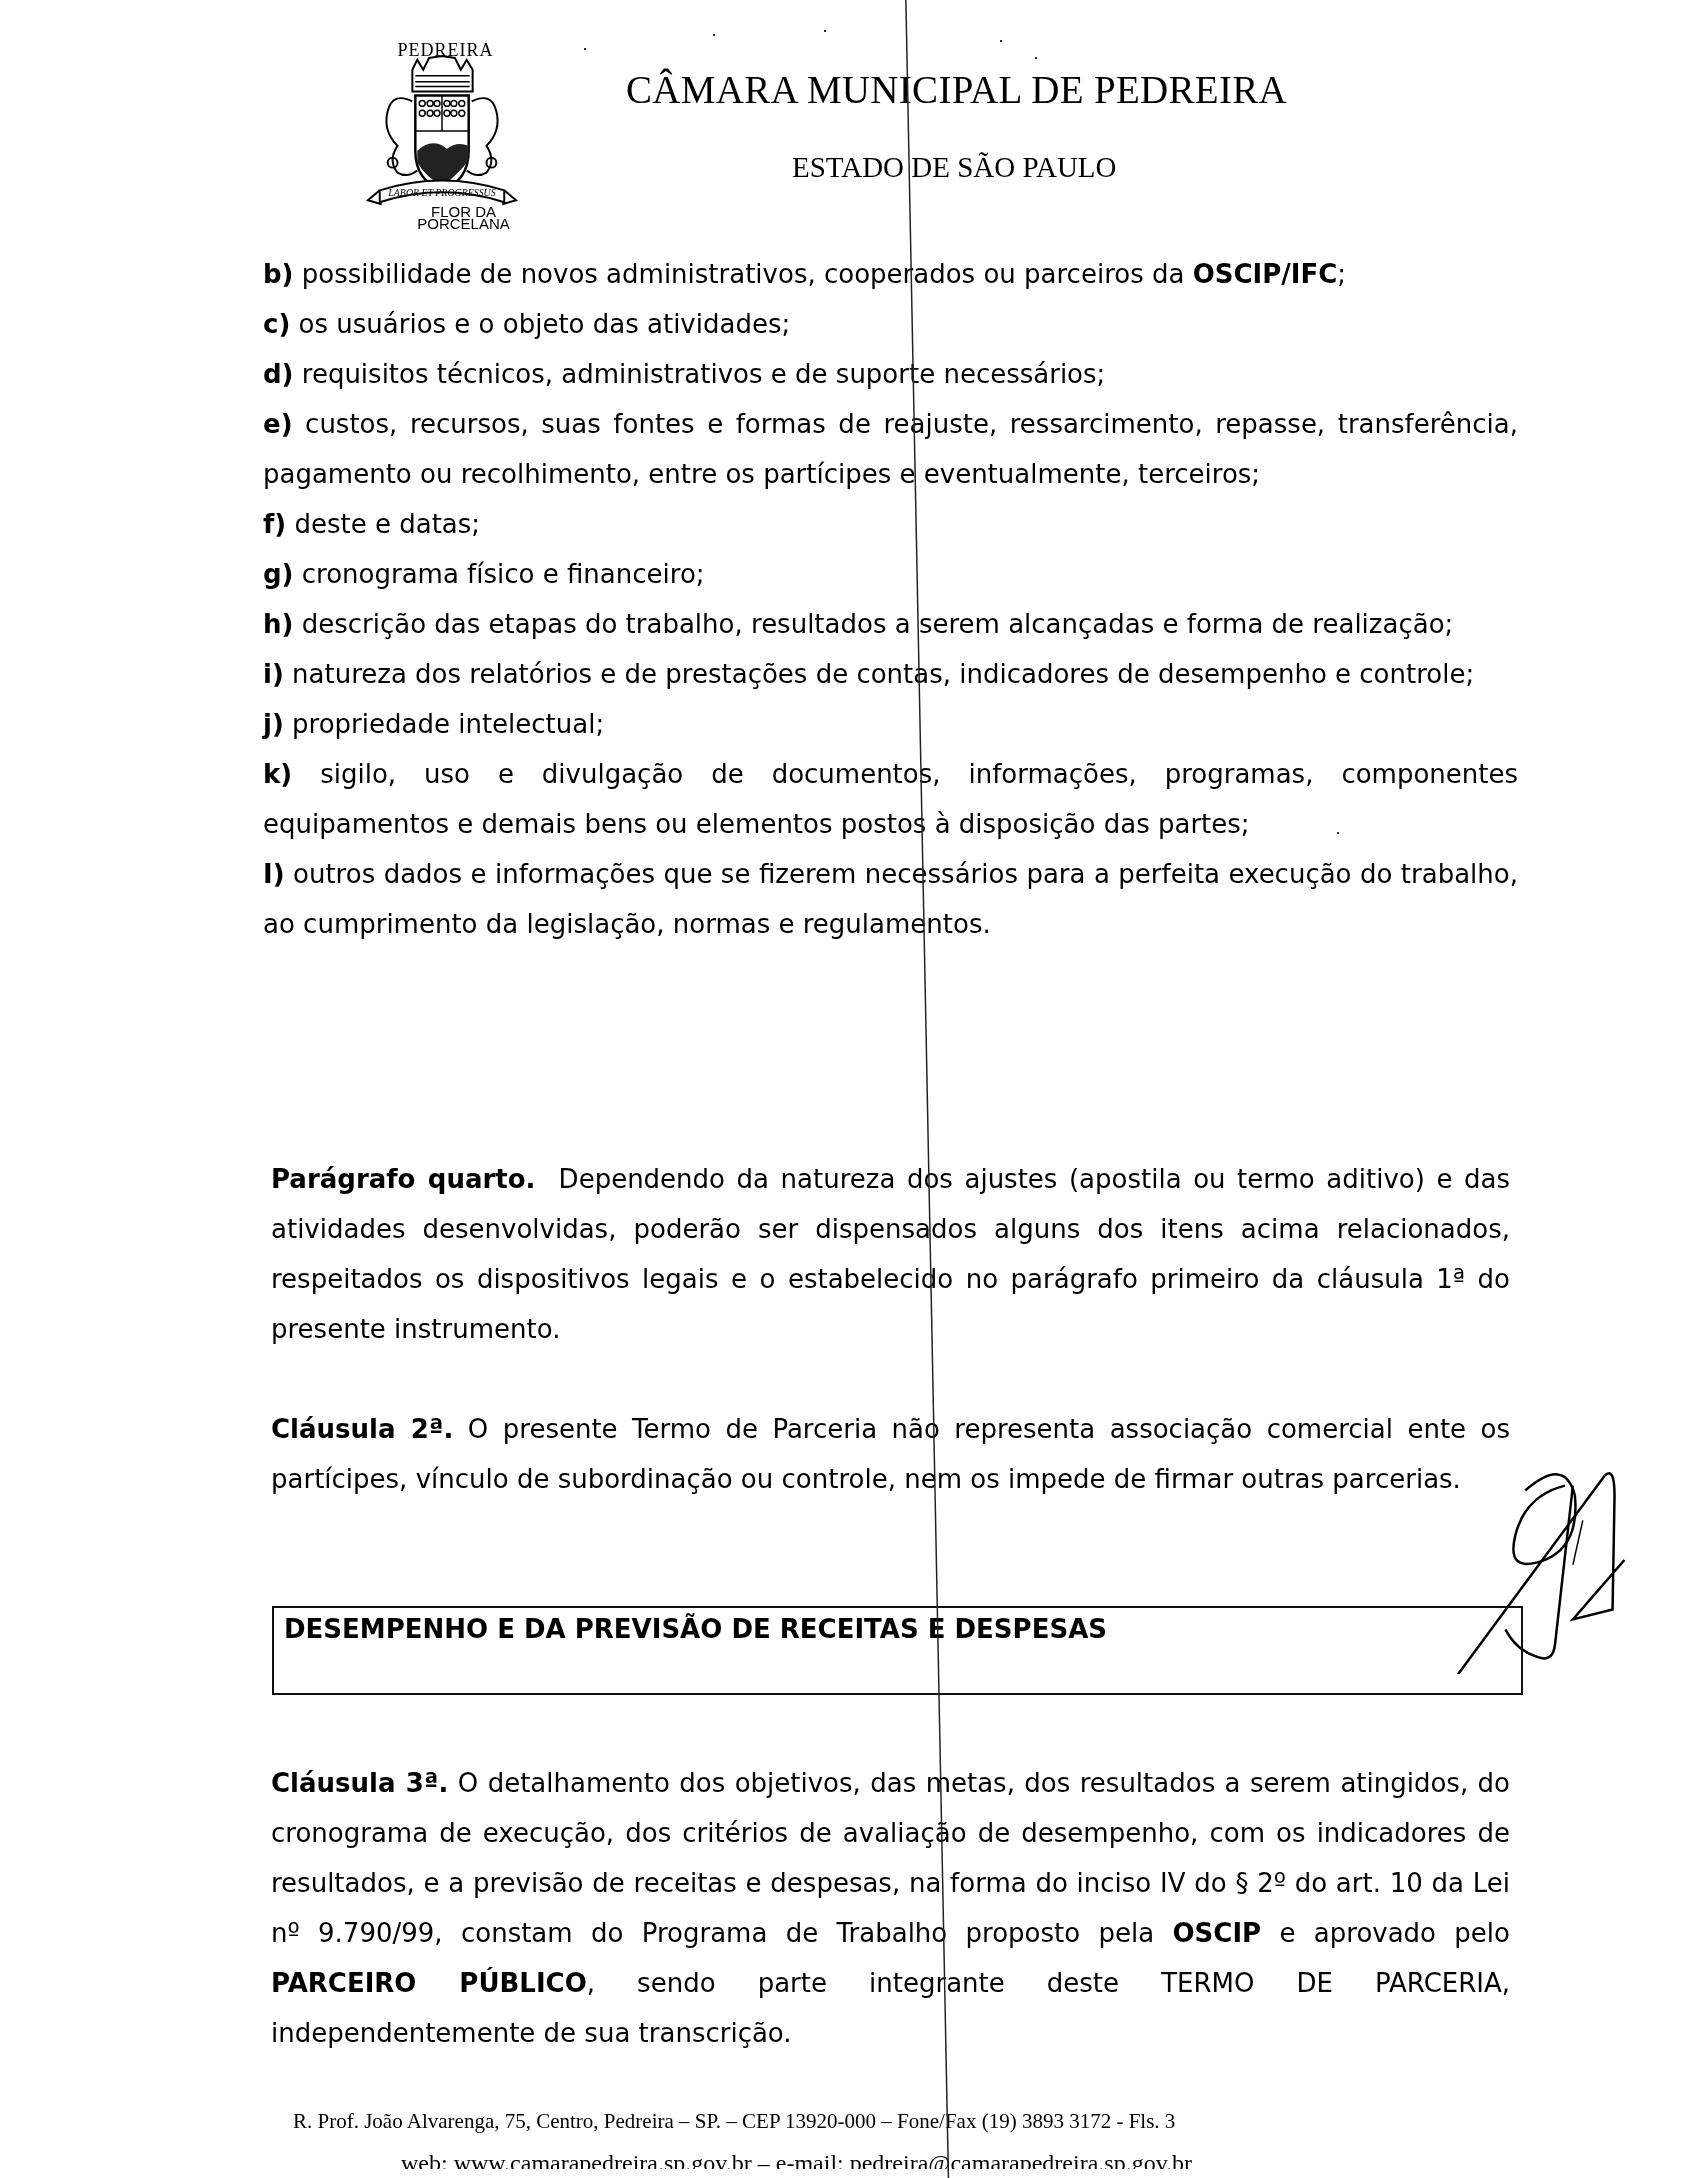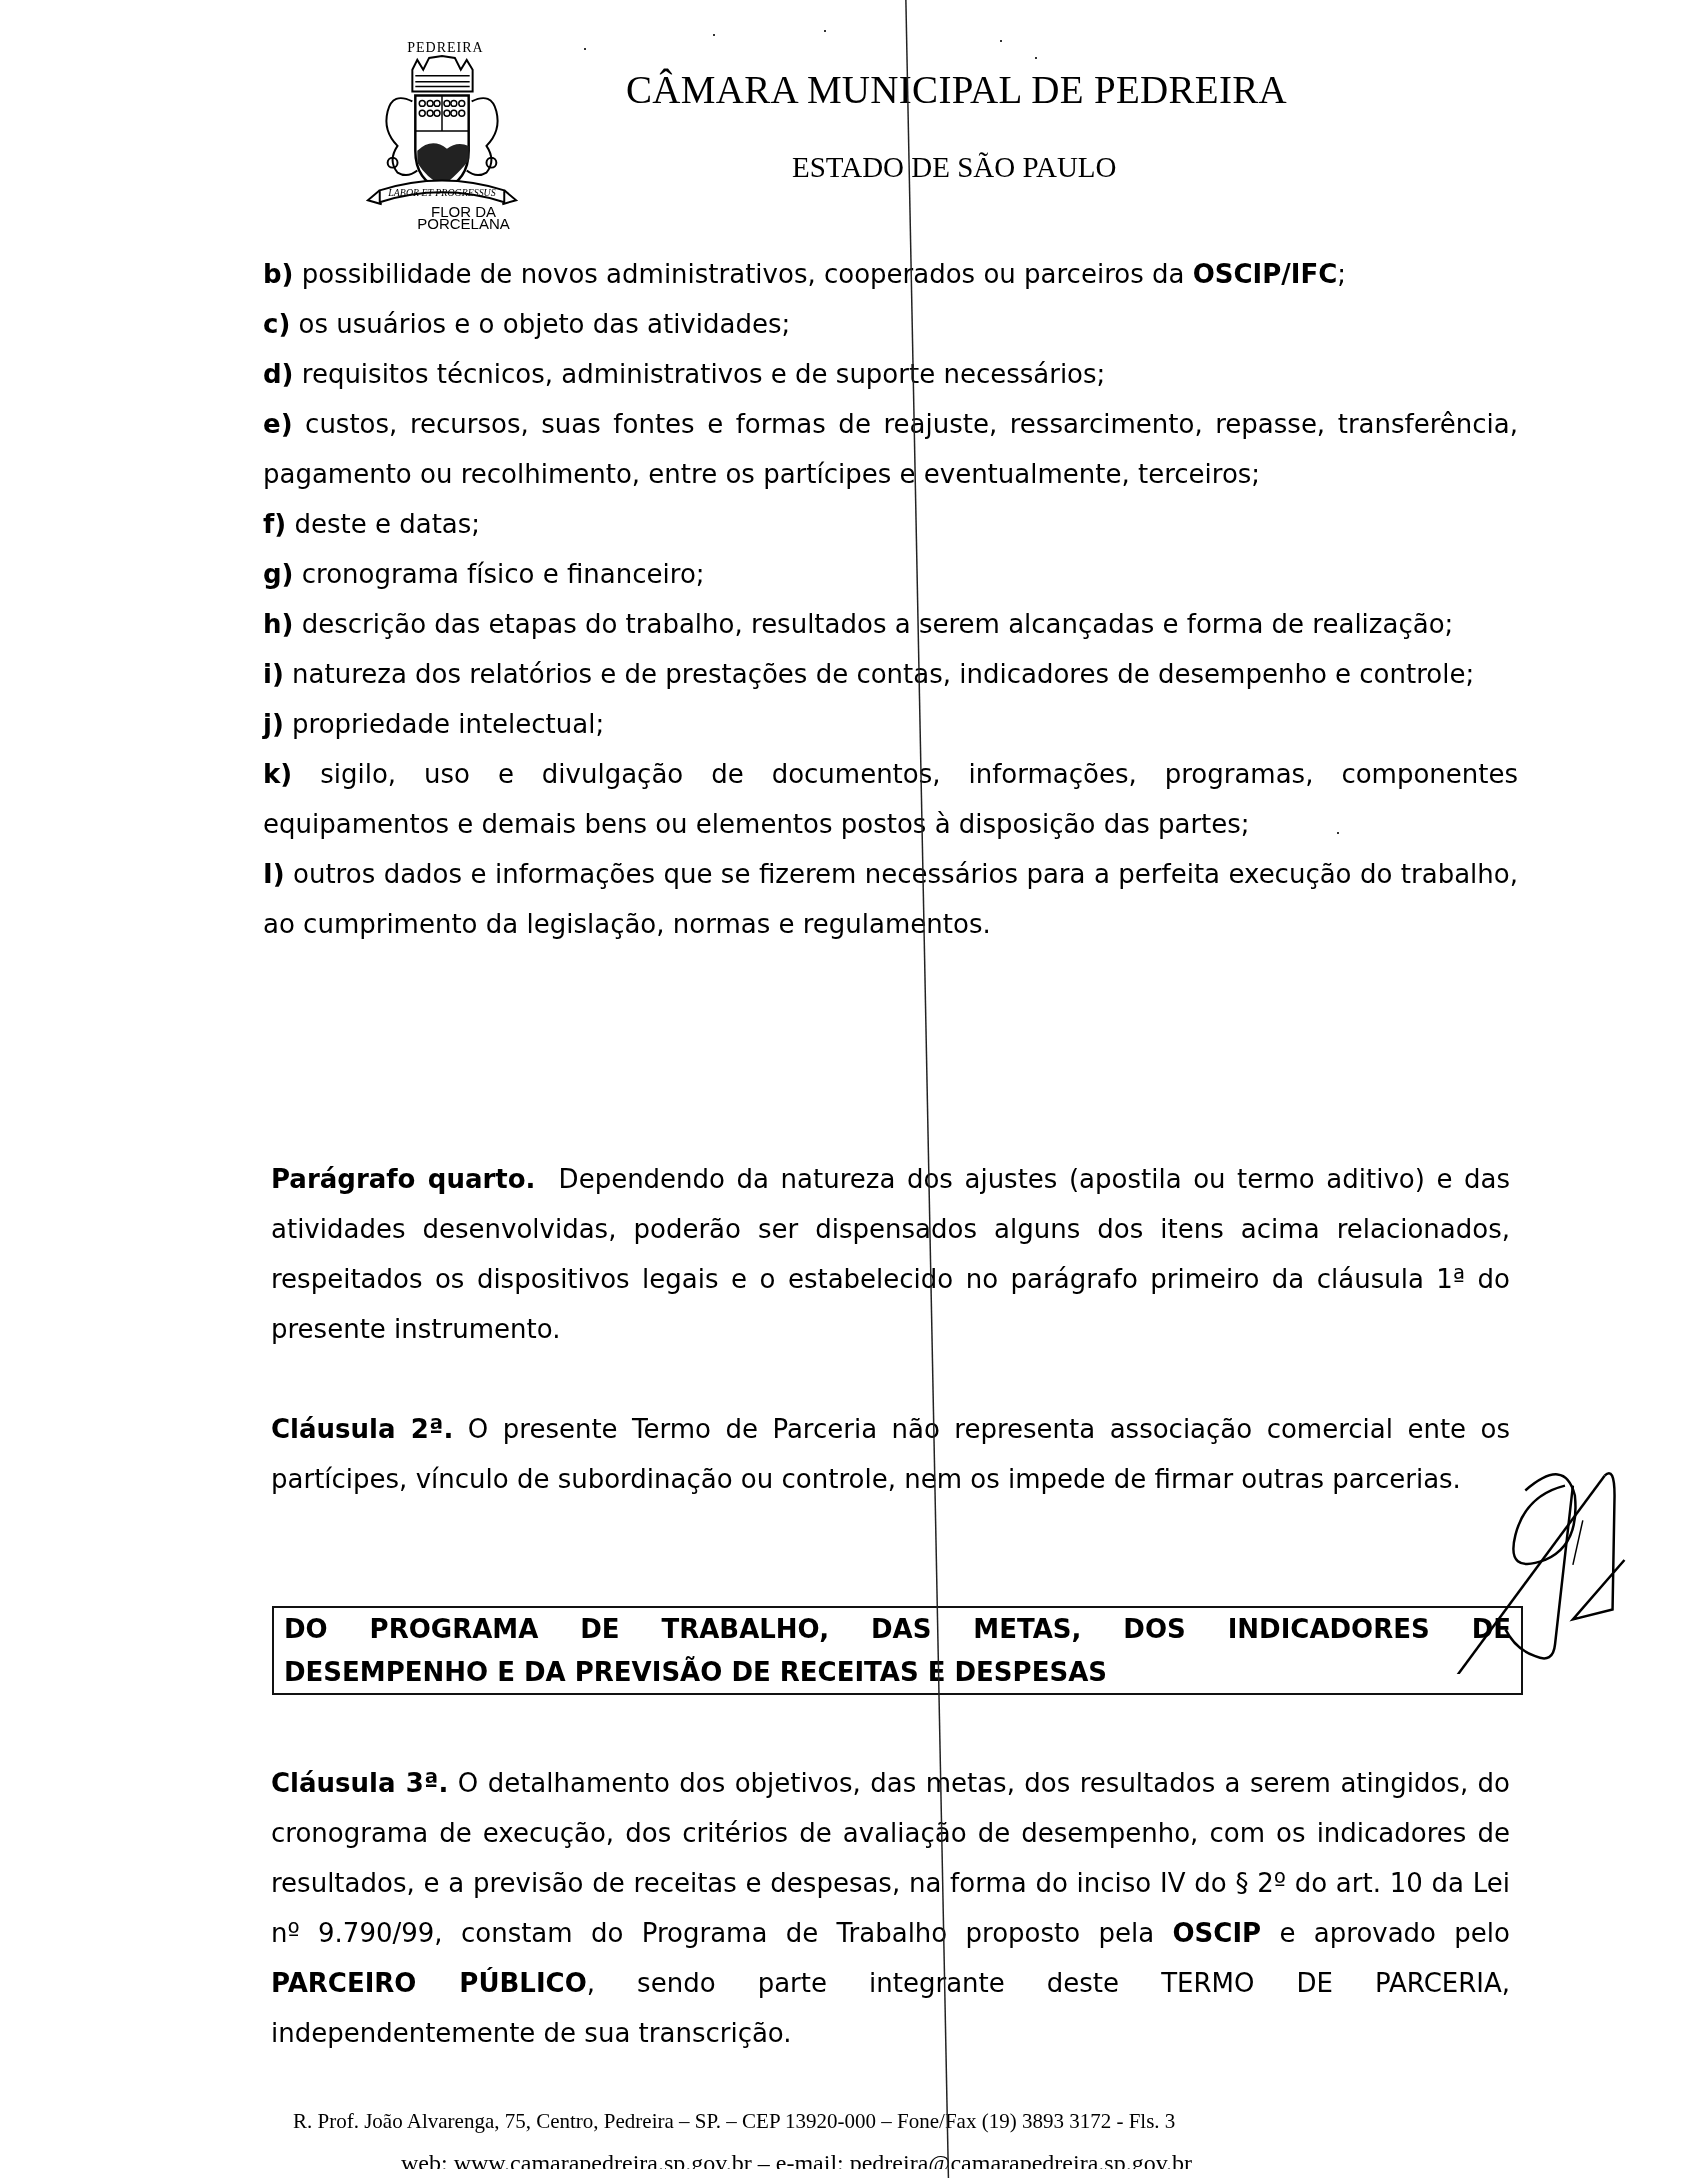--- a/index.html
+++ b/index.html
@@ -2,21 +2,21 @@
 <html><head>
 <meta charset="utf-8">
 <style>
   html, body { margin: 0; padding: 0; background: #ffffff; }
   body { width: 1687px; height: 2178px; position: relative; overflow: hidden; color: #000; }
   .page { position: absolute; left: 0; top: 0; width: 1687px; height: 2178px; }
 
   
   .crest { position: absolute; left: 358px; top: 40px; width: 168px; height: 203px; }
   .crest-motto-town { position: absolute; left: 38px; top: 0px; width: 99px; text-align: center;
-    font-family: "Liberation Serif", serif; font-size: 14px; letter-spacing: 1px; }
+    font-family: "Liberation Serif", serif; font-size: 18px; letter-spacing: 1px; }
   .crest-footer { position: absolute; left: 56px; top: 166px; width: 99px; text-align: center;
     font-family: "Liberation Sans", sans-serif; font-size: 15px; line-height: 12px; }
   .header-title { position: absolute; left: 626px; top: 67px; font-family: "Liberation Serif", serif;
     font-size: 39px; letter-spacing: 0.3px; white-space: nowrap; }
   .header-subtitle { position: absolute; left: 792px; top: 151px; font-family: Liberation Serif, serif;
     font-size: 29px; white-space: nowrap; }
 
   
   .body-text { position: absolute; left: 263px; width: 1255px; font-family: "DejaVu Sans", sans-serif;
     font-size: 26px; line-height: 50px; }
@@ -110,21 +110,20 @@
 
   <div class="body-text par4">
     <p class="para"><b>Parágrafo quarto.</b>&nbsp; <span>Dependendo da natureza dos ajustes (apostila ou termo aditivo) e das atividades desenvolvidas, poderão ser dispensados alguns dos itens acima relacionados, respeitados os dispositivos legais e o estabelecido no parágrafo primeiro da cláusula 1ª do presente instrumento.</span></p>
   </div>
 
   <div class="body-text clause2">
     <p class="para"><b>Cláusula 2ª.</b> <span>O presente Termo de Parceria não representa associação comercial ente os partícipes, vínculo de subordinação ou controle, nem os impede de firmar outras parcerias.</span></p>
   </div>
 
   <div class="section-box">
-    <div class="line1">DO PROGRAMA DE TRABALHO, DAS METAS, DOS INDICADORES DE</div>
     <div class="line2">DESEMPENHO E DA PREVISÃO DE RECEITAS E DESPESAS</div>
   </div>
 
   <div class="body-text clause3">
     <p class="para"><b>Cláusula 3ª.</b> <span>O detalhamento dos objetivos, das metas, dos resultados a serem atingidos, do cronograma de execução, dos critérios de avaliação de desempenho, com os indicadores de resultados, e a previsão de receitas e despesas, na forma do inciso IV do § 2º do art. 10 da Lei nº 9.790/99, constam do Programa de Trabalho proposto pela </span><b>OSCIP</b><span> e aprovado pelo </span><b>PARCEIRO PÚBLICO</b><span>, sendo parte integrante deste TERMO DE PARCERIA, independentemente de sua transcrição.</span></p>
   </div>
 
   <div class="footer-address">R. Prof. João Alvarenga, 75, Centro, Pedreira – SP. – CEP 13920-000 – Fone/Fax (19) 3893 3172 - Fls. 3</div>
   <div class="footer-web">web: www.camarapedreira.sp.gov.br – e-mail: pedreira@camarapedreira.sp.gov.br</div>
 

